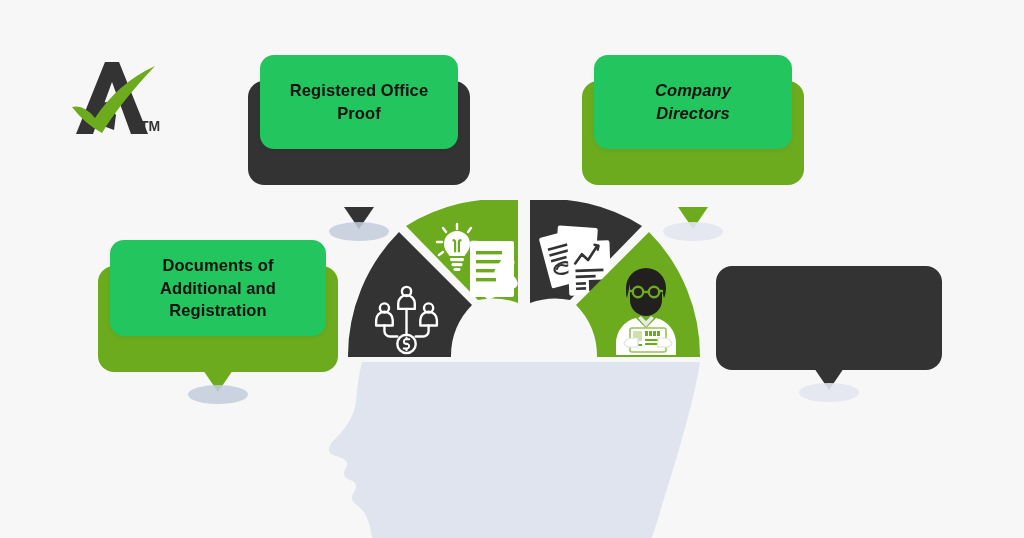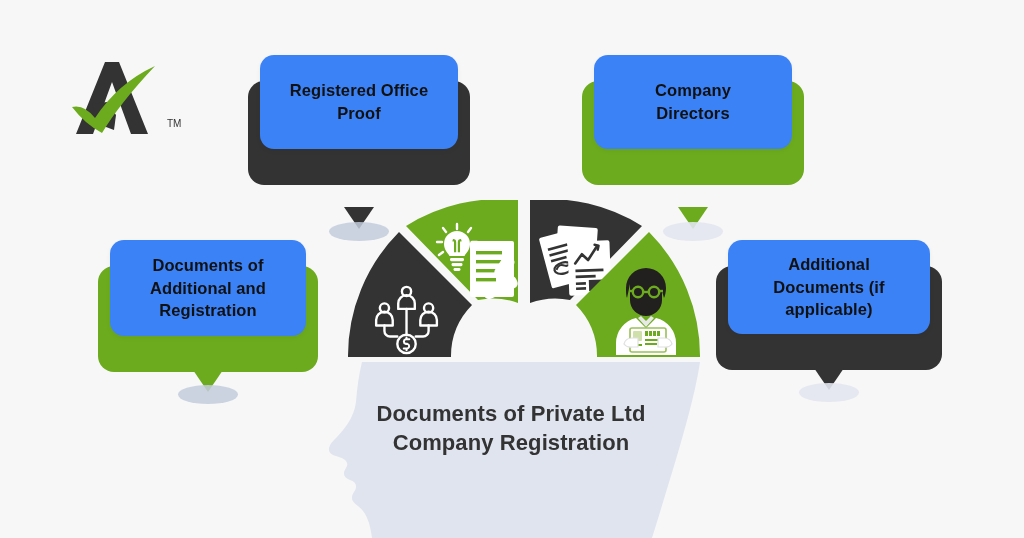--- a/index.html
+++ b/index.html
@@ -25,25 +25,24 @@
     left: 62px;
     top: 52px;
     width: 110px;
     height: 92px;
   }
   .logo svg { display: block; }
   .logo-tm {
     position: absolute;
     left: 80px;
     top: 56px;
-    font-size: 10px;
-    font-weight: 400;
+    font-size: 14px;
+    font-weight: 700;
     color: #333333;
     letter-spacing: 0;
-    margin-left: 27px;
   }
 
   
   .callout {
     position: absolute;
   }
   .callout-back {
     position: absolute;
     left: 0;
     top: 26px;
@@ -53,21 +52,21 @@
   }
   .callout-back.dark { background: #333333; }
   .callout-back.green { background: #6cab1e; }
 
   .callout-front {
     position: absolute;
     left: 12px;
     top: 0;
     width: calc(100% - 24px);
     height: calc(100% - 36px);
-    background: #3b82f6;
+    background: #22c55e;
     border-radius: 14px;
     display: flex;
     align-items: center;
     justify-content: center;
     box-shadow: 0 2px 5px rgba(0,0,0,0.05);
   }
   .callout-label {
     font-size: 16.5px;
     font-weight: 700;
     color: #111111;
@@ -98,22 +97,22 @@
     background: #c3ccdd;
     opacity: 0.85;
   }
   .callout-shadow.soft {
     background: #e2e6ee;
     opacity: 0.9;
   }
 
   
   #callout-registered-office { left: 248px; top: 55px;  width: 222px; height: 130px; }
-  #callout-company-documents { left: 582px; top: 55px;  width: 222px; height: 130px; }
-  #callout-directors        { left: 98px;  top: 240px; width: 220px; height: 132px; }
+  #callout-company-documents { left: 582px; top: 55px;  width: 222px; height: 130px; font-style: italic; }
+  #callout-directors        { left: 98px;  top: 240px; width: 240px; height: 132px; }
   #callout-additional       { left: 716px; top: 240px; width: 226px; height: 130px; }
 
   
   .arc-wrap {
     position: absolute;
     left: 340px;
     top: 200px;
     width: 368px;
     height: 165px;
   }
@@ -189,27 +188,20 @@
         <span>Additional and</span><br>
         <span>Registration</span>
       </div>
     </div>
   </div>
 
   <div class="callout" id="callout-additional">
     <div class="callout-back dark"></div>
     <div class="callout-pointer dark" style="top:128px;"></div>
     <div class="callout-shadow soft" style="top:143px;"></div>
-    <div class="callout-front">
-      <div class="callout-label">
-        <span>Additional</span><br>
-        <span>Documents (if</span><br>
-        <span>applicable)</span>
-      </div>
-    </div>
   </div>
 
   <div class="head-wrap">
     <svg width="420" height="176" viewBox="0 0 420 176">
       <path d="M62 0
                L400 0
                C394 40 378 92 352 176
                L72 176
                C70 160 66 150 58 144
                C52 140 50 136 54 130
@@ -362,18 +354,14 @@
             <rect x="31" y="82" width="9" height="2"></rect>
           </g>
 
           <path d="M22 82 a8 8 0 0 1 8 -6 h6 v9 h-6 a8 8 0 0 1 -8 -3 z" fill="#ffffff" stroke="#e0e0e0" stroke-width="1.2"></path>
           <path d="M70 82 a8 8 0 0 0 -8 -6 h-6 v9 h6 a8 8 0 0 0 8 -3 z" fill="#ffffff" stroke="#e0e0e0" stroke-width="1.2"></path>
         </g>
       </g>
     </svg>
   </div>
 
-  <div class="center-title">
-    <span>Documents of Private Ltd</span><br>
-    <span>Company Registration</span>
-  </div>
 
 </div>
 
 </body></html>

